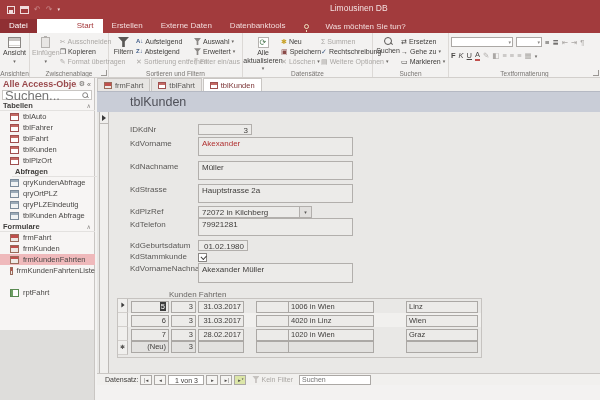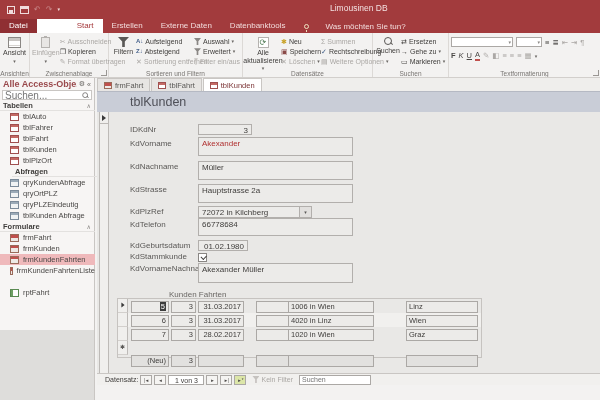--- a/index.html
+++ b/index.html
@@ -56,21 +56,21 @@
   .fmt-box { display:flex; align-items:center; gap:3px; }
   .ubar { border-bottom:2px solid #C0504D; }
 
   
   .navpane { position:absolute; left:0; top:78px; width:95px; height:322px; background:#F7F5F4; border-right:1px solid #C9C6C3; }
   .navpane .graybottom { position:absolute; left:0; top:252px; width:100%; height:70px; background:#DEDDDB; }
   .np-head { position:absolute; left:0; top:0; width:100%; height:12px; display:flex; align-items:center; padding:0 3px; }
   .np-title { color:#9A494C; font-size:9px; font-weight:bold; flex:1; white-space:nowrap; overflow:hidden; }
   .np-ic { color:#6A6764; font-size:7px; margin-left:2px; }
   .np-search { position:absolute; left:2px; top:12px; width:90px; height:10px; background:#fff; border:1px solid #C9C6C3; display:flex; align-items:center; }
-  .np-search input { border:0; outline:0; flex:1; font-size:10px; color:#8A8784; width:70px; font-family:inherit; background:transparent; padding-left:2px; }
+  .np-search input { border:0; outline:0; flex:1; font-size:13px; color:#8A8784; width:70px; font-family:inherit; background:transparent; padding-left:2px; }
   .np-row { position:absolute; left:0; width:95px; height:11px; display:flex; align-items:center; }
   .np-sec { font-weight:bold; font-size:7.5px; color:#3F3D3B; padding-left:3px; border-bottom:1px solid #E3E1DF; }
   .np-sec .pin { margin-left:auto; margin-right:4px; font-size:6px; color:#8A8784; font-weight:normal; }
   .np-item { font-size:7.5px; color:#4A4846; }
   .np-item .iic { margin-left:10px; margin-right:4px; }
   .np-item.sel { background:#EFB9BB; }
   .iic { width:9px; height:8px; display:inline-block; }
   .iic.table { border:1px solid #A05050; background:linear-gradient(#C46A65 2px, transparent 2px), #fff; }
   .iic.query { border:1px solid #7A8A9A; background:linear-gradient(#9AAAB8 2px, transparent 2px), #EFF2F4; }
   .iic.form  { border:1px solid #9A6A5A; background:linear-gradient(#C0504D 2.5px, transparent 2.5px), #EDE9E5; }
@@ -437,21 +437,21 @@
     <span class="flabel" style="top:73px;">KdStrasse</span>
     <span class="fbox" style="top:72px; width:155px; height:19px;">Hauptstrasse 2a</span>
 
     <span class="flabel" style="top:95px;">KdPlzRef</span>
     <span class="fbox" style="top:94px; width:114px; height:12px; padding-right:14px;">
       <span>72072 in Kilchberg</span>
       <span class="combo-btn"><span>▾</span></span>
     </span>
 
     <span class="flabel" style="top:108px;">KdTelefon</span>
-    <span class="fbox" style="top:106px; width:155px; height:18px;">66778684</span>
+    <span class="fbox" style="top:106px; width:155px; height:18px;">79921281</span>
 
     <span class="flabel" style="top:129px;">KdGeburtsdatum</span>
     <span class="fbox ralign" style="top:128px; width:50px; height:11px;">01.02.1980</span>
 
     <span class="flabel" style="top:140px;">KdStammkunde</span>
     <span class="chk" style="top:141px;"></span>
 
     <span class="flabel" style="top:152px;">KdVornameNachname</span>
     <span class="fbox" style="top:151px; width:155px; height:20px;">Akexander Müller</span>
 
@@ -481,21 +481,21 @@
         <span class="sf-cell c6">Wien</span>
       </div>
       <div class="sf-row" style="top:30px;">
         <span class="sf-cell c1">7</span>
         <span class="sf-cell c2">3</span>
         <span class="sf-cell c3">28.02.2017</span>
         <span class="sf-cell c4">12</span>
         <span class="sf-cell c5">1020 in Wien</span>
         <span class="sf-cell c6">Graz</span>
       </div>
-      <div class="sf-row" style="top:56px;">
+      <div class="sf-row" style="top:42px;">
         <span class="sf-cell c1 new">(Neu)</span>
         <span class="sf-cell c2 new">3</span>
         <span class="sf-cell c3 new"></span>
         <span class="sf-cell c4 new"></span>
         <span class="sf-cell c5 new"></span>
         <span class="sf-cell c6 new"></span>
       </div>
     </div>
   </div>
 

